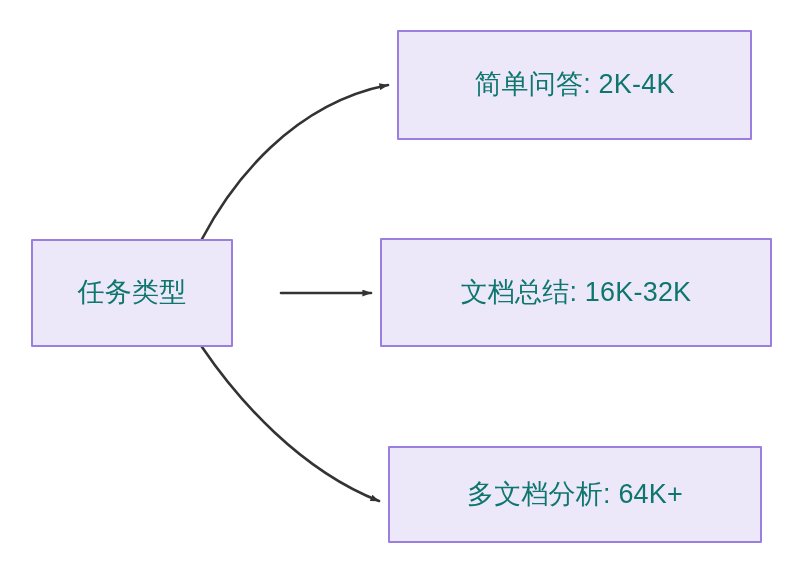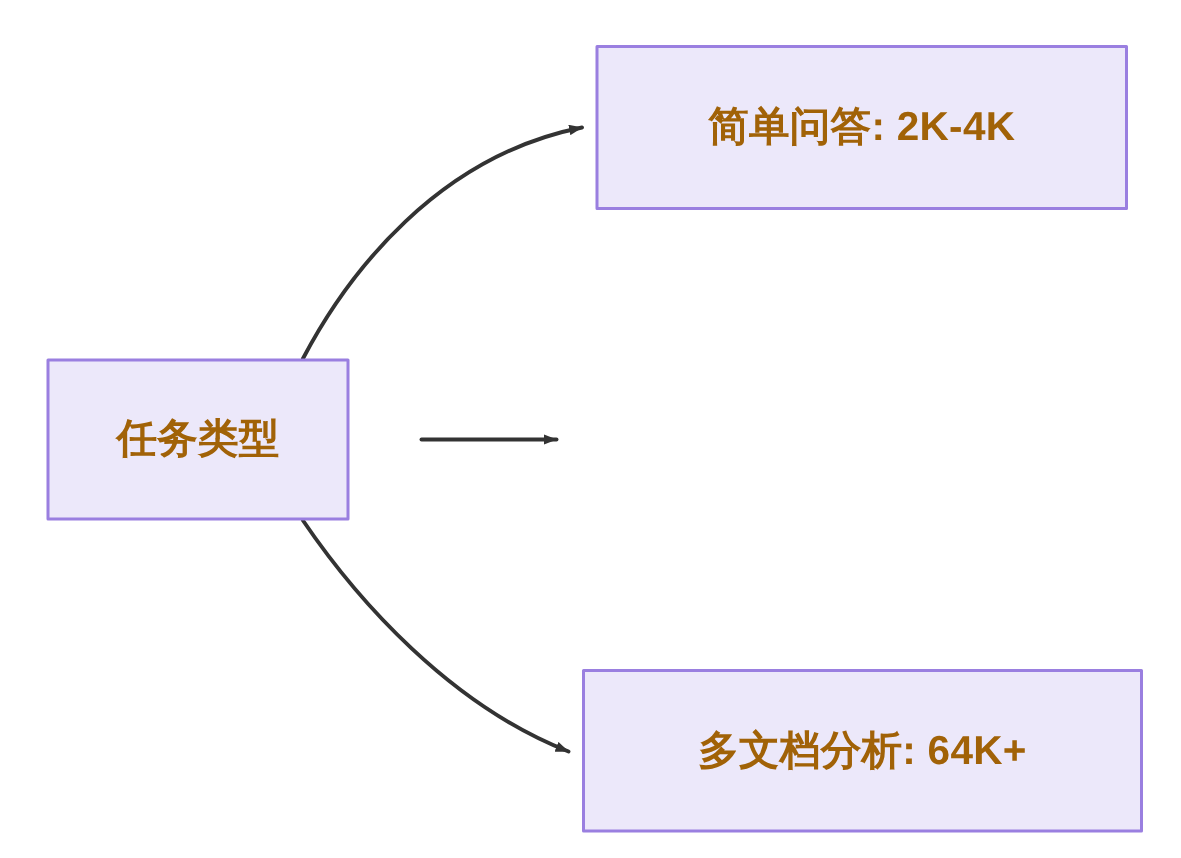--- a/index.html
+++ b/index.html
@@ -31,26 +31,26 @@
     box-sizing: border-box;
     background: #ECE8FA;
     border: 2px solid #9A7FE0;
     border-radius: 1px;
     display: flex;
     align-items: center;
     justify-content: center;
     text-align: center;
   }
   .node-label {
-    color: #a16207;
+    color: #0f766e;
     font-size: 27px;
     line-height: 1.1;
     letter-spacing: 0.2px;
     white-space: nowrap;
-    font-weight: 700;
+    font-weight: 400;
   }
   #node-root {
     left: 31px;
     top: 239px;
     width: 202px;
     height: 108px;
   }
   #node-simple-qa {
     left: 397px;
     top: 30px;
@@ -60,21 +60,21 @@
   #node-doc-summary {
     left: 380px;
     top: 238px;
     width: 392px;
     height: 109px;
   }
   #node-multi-doc {
     left: 388px;
     top: 446px;
     width: 374px;
-    height: 109px;
+    height: 97px;
   }
 </style>
 </head>
 <body>
 
 <div id="canvas">
 
   <svg id="edge-layer" viewBox="0 0 787 572" width="787" height="572" xmlns="http://www.w3.org/2000/svg">
     <defs>
       <marker id="arrowhead" markerWidth="9" markerHeight="7" refX="8.6" refY="3.5" orient="auto" markerUnits="userSpaceOnUse">
@@ -90,18 +90,21 @@
   </svg>
 
   <div class="node" id="node-root">
     <span class="node-label">任务类型</span>
   </div>
 
   <div class="node" id="node-simple-qa">
     <span class="node-label">简单问答: 2K-4K</span>
   </div>
 
+  <div class="node" id="node-doc-summary">
+    <span class="node-label">文档总结: 16K-32K</span>
+  </div>
 
   <div class="node" id="node-multi-doc">
     <span class="node-label">多文档分析: 64K+</span>
   </div>
 
 </div>
 
 </body></html>

